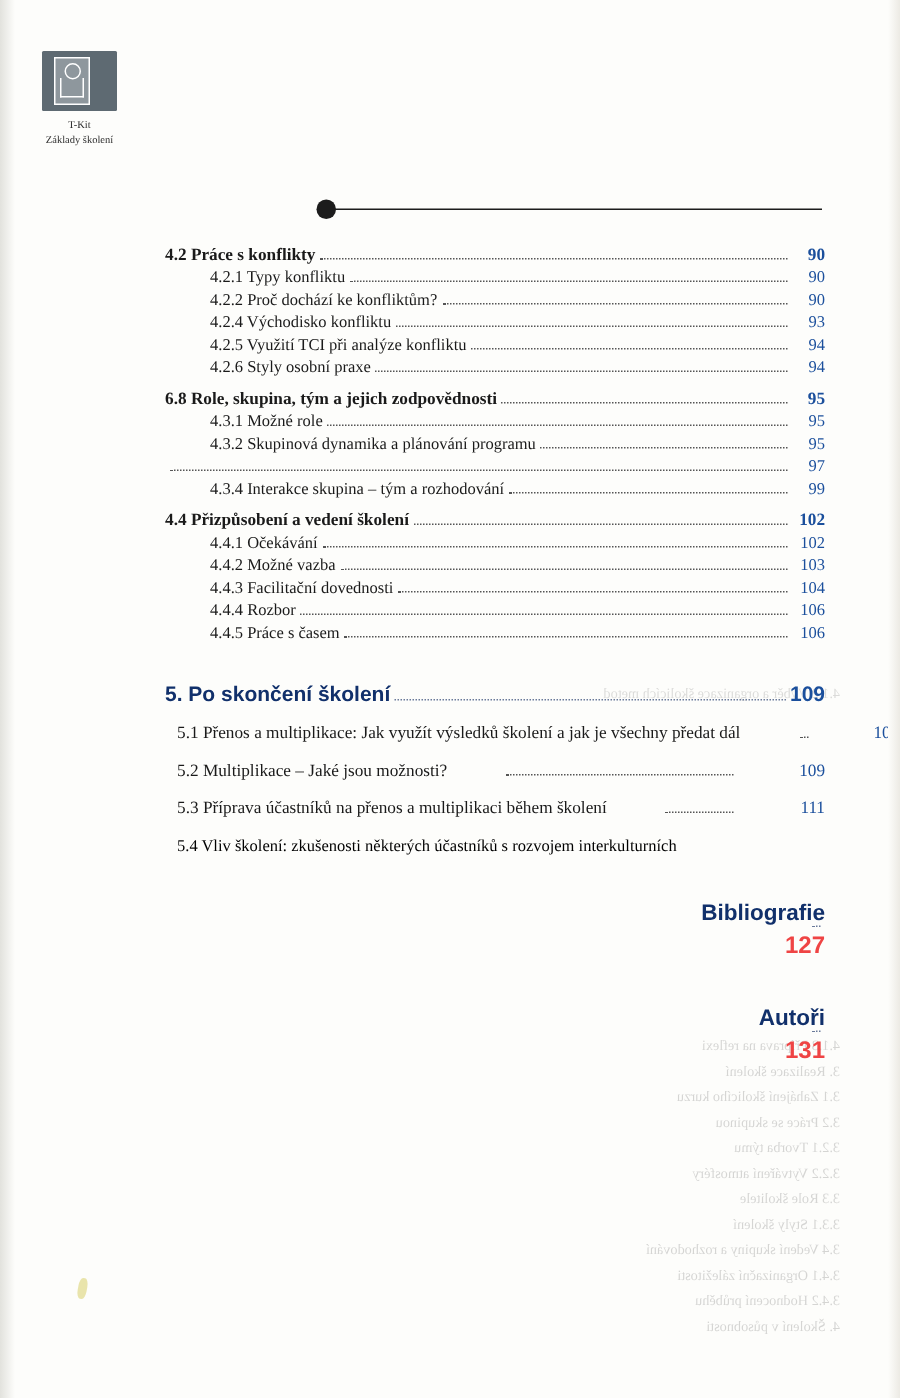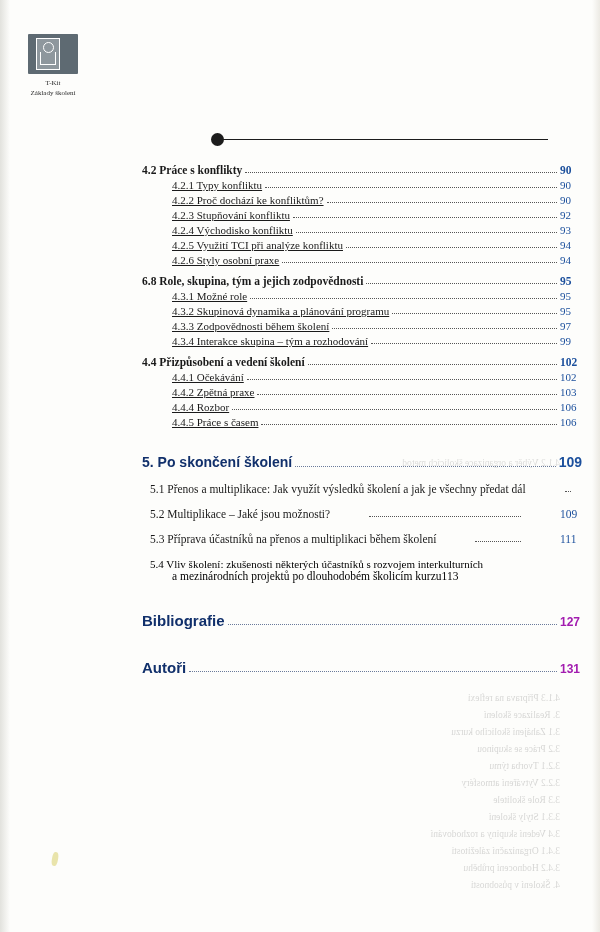--- a/index.html
+++ b/index.html
@@ -109,57 +109,57 @@
     border-radius: 50%;
     background: #1c1c1c;
   }
 
   
   .toc {
     position: absolute;
     left: 110px;
     top: 155px;
     width: 440px;
-    margin-left: 32px;
   }
   .toc-row {
     display: flex;
     align-items: flex-end;
     color: #1a1a1a;
     white-space: nowrap;
   }
   .toc-row .label {
     flex: 0 0 auto;
   }
   .toc-row .leader {
     flex: 1 1 auto;
     border-bottom: 1px dotted #555;
     margin: 0 3px 3px 3px;
     height: 0;
     min-width: 6px;
   }
   .toc-row .page-num {
     flex: 0 0 auto;
     color: #1b4f9c;
+    text-align: right;
     min-width: 22px;
   }
 
   
   .lvl2 {
     font-size: 11.5px;
     font-weight: bold;
     margin-top: 9px;
     margin-bottom: 2px;
   }
   .lvl2 .label { padding-left: 0; }
   .lvl3 {
     font-size: 11px;
     margin-top: 3px;
   }
-  .lvl3 .label { padding-left: 30px; text-decoration: underline; }
+  .lvl3 .label { padding-left: 30px; }
 
   .section-head {
     font-family: "Liberation Sans", sans-serif;
     font-size: 14px;
     font-weight: bold;
     color: #11306b;
     margin-top: 26px;
     margin-bottom: 4px;
   }
   .section-head .page-num { color: #1b4f9c; font-weight: bold; }
@@ -186,22 +186,23 @@
     padding-left: 30px;
     font-size: 11.5px;
   }
 
   .big-head {
     font-family: "Liberation Sans", sans-serif;
     font-size: 15px;
     font-weight: bold;
     color: #11306b;
     margin-top: 30px;
-  }
-  .big-head .page-num { color: #a21caf; font-size: 12px; }
+    flex-direction: column;
+  }
+  .big-head .page-num { color: #ef4444; font-size: 16px; }
   .big-head .leader { border-bottom: 1px dotted #6a7a9a; margin-bottom: 4px; }
 
   
   .ghost {
     position: absolute;
     left: 40px;
     top: 455px;
     width: 520px;
     opacity: 0.17;
     transform: scaleX(-1);
@@ -290,25 +291,20 @@
       <span class="leader"></span>
       <span class="page-num">90</span>
     </div>
 
     <div class="toc-row lvl3">
       <span class="label">4.2.2 Proč dochází ke konfliktům?</span>
       <span class="leader"></span>
       <span class="page-num">90</span>
     </div>
 
-    <div class="toc-row lvl3">
-      <span class="label">4.2.3 Stupňování konfliktu</span>
-      <span class="leader"></span>
-      <span class="page-num">92</span>
-    </div>
 
     <div class="toc-row lvl3">
       <span class="label">4.2.4 Východisko konfliktu</span>
       <span class="leader"></span>
       <span class="page-num">93</span>
     </div>
 
     <div class="toc-row lvl3">
       <span class="label">4.2.5 Využití TCI při analýze konfliktu</span>
       <span class="leader"></span>
@@ -333,21 +329,20 @@
       <span class="page-num">95</span>
     </div>
 
     <div class="toc-row lvl3">
       <span class="label">4.3.2 Skupinová dynamika a plánování programu</span>
       <span class="leader"></span>
       <span class="page-num">95</span>
     </div>
 
     <div class="toc-row lvl3">
-      <span class="label">4.3.3 Zodpovědnosti během školení</span>
       <span class="leader"></span>
       <span class="page-num">97</span>
     </div>
 
     <div class="toc-row lvl3">
       <span class="label">4.3.4 Interakce skupina – tým a rozhodování</span>
       <span class="leader"></span>
       <span class="page-num">99</span>
     </div>
 
@@ -357,25 +352,30 @@
       <span class="page-num">102</span>
     </div>
 
     <div class="toc-row lvl3">
       <span class="label">4.4.1 Očekávání</span>
       <span class="leader"></span>
       <span class="page-num">102</span>
     </div>
 
     <div class="toc-row lvl3">
-      <span class="label">4.4.2 Zpětná praxe</span>
+      <span class="label">4.4.2 Možné vazba</span>
       <span class="leader"></span>
       <span class="page-num">103</span>
     </div>
 
+    <div class="toc-row lvl3">
+      <span class="label">4.4.3 Facilitační dovednosti</span>
+      <span class="leader"></span>
+      <span class="page-num">104</span>
+    </div>
 
     <div class="toc-row lvl3">
       <span class="label">4.4.4 Rozbor</span>
       <span class="leader"></span>
       <span class="page-num">106</span>
     </div>
 
     <div class="toc-row lvl3">
       <span class="label">4.4.5 Práce s časem</span>
       <span class="leader"></span>
@@ -401,25 +401,20 @@
     </div>
 
     <div class="toc-row sub-entry">
       <span class="label">5.3 Příprava účastníků na přenos a multiplikaci během školení</span>
       <span class="leader"></span>
       <span class="page-num">111</span>
     </div>
 
     <div class="sub-entry two-line">
       <div class="line1">5.4 Vliv školení: zkušenosti některých účastníků s rozvojem interkulturních</div>
-      <div class="row2">
-        <span class="label" style="padding-left:0">a mezinárodních projektů po dlouhodobém školicím kurzu</span>
-        <span class="leader"></span>
-        <span class="page-num">113</span>
-      </div>
     </div>
 
     <div class="toc-row big-head">
       <span class="label">Bibliografie</span>
       <span class="leader"></span>
       <span class="page-num">127</span>
     </div>
 
     <div class="toc-row big-head">
       <span class="label">Autoři</span>

